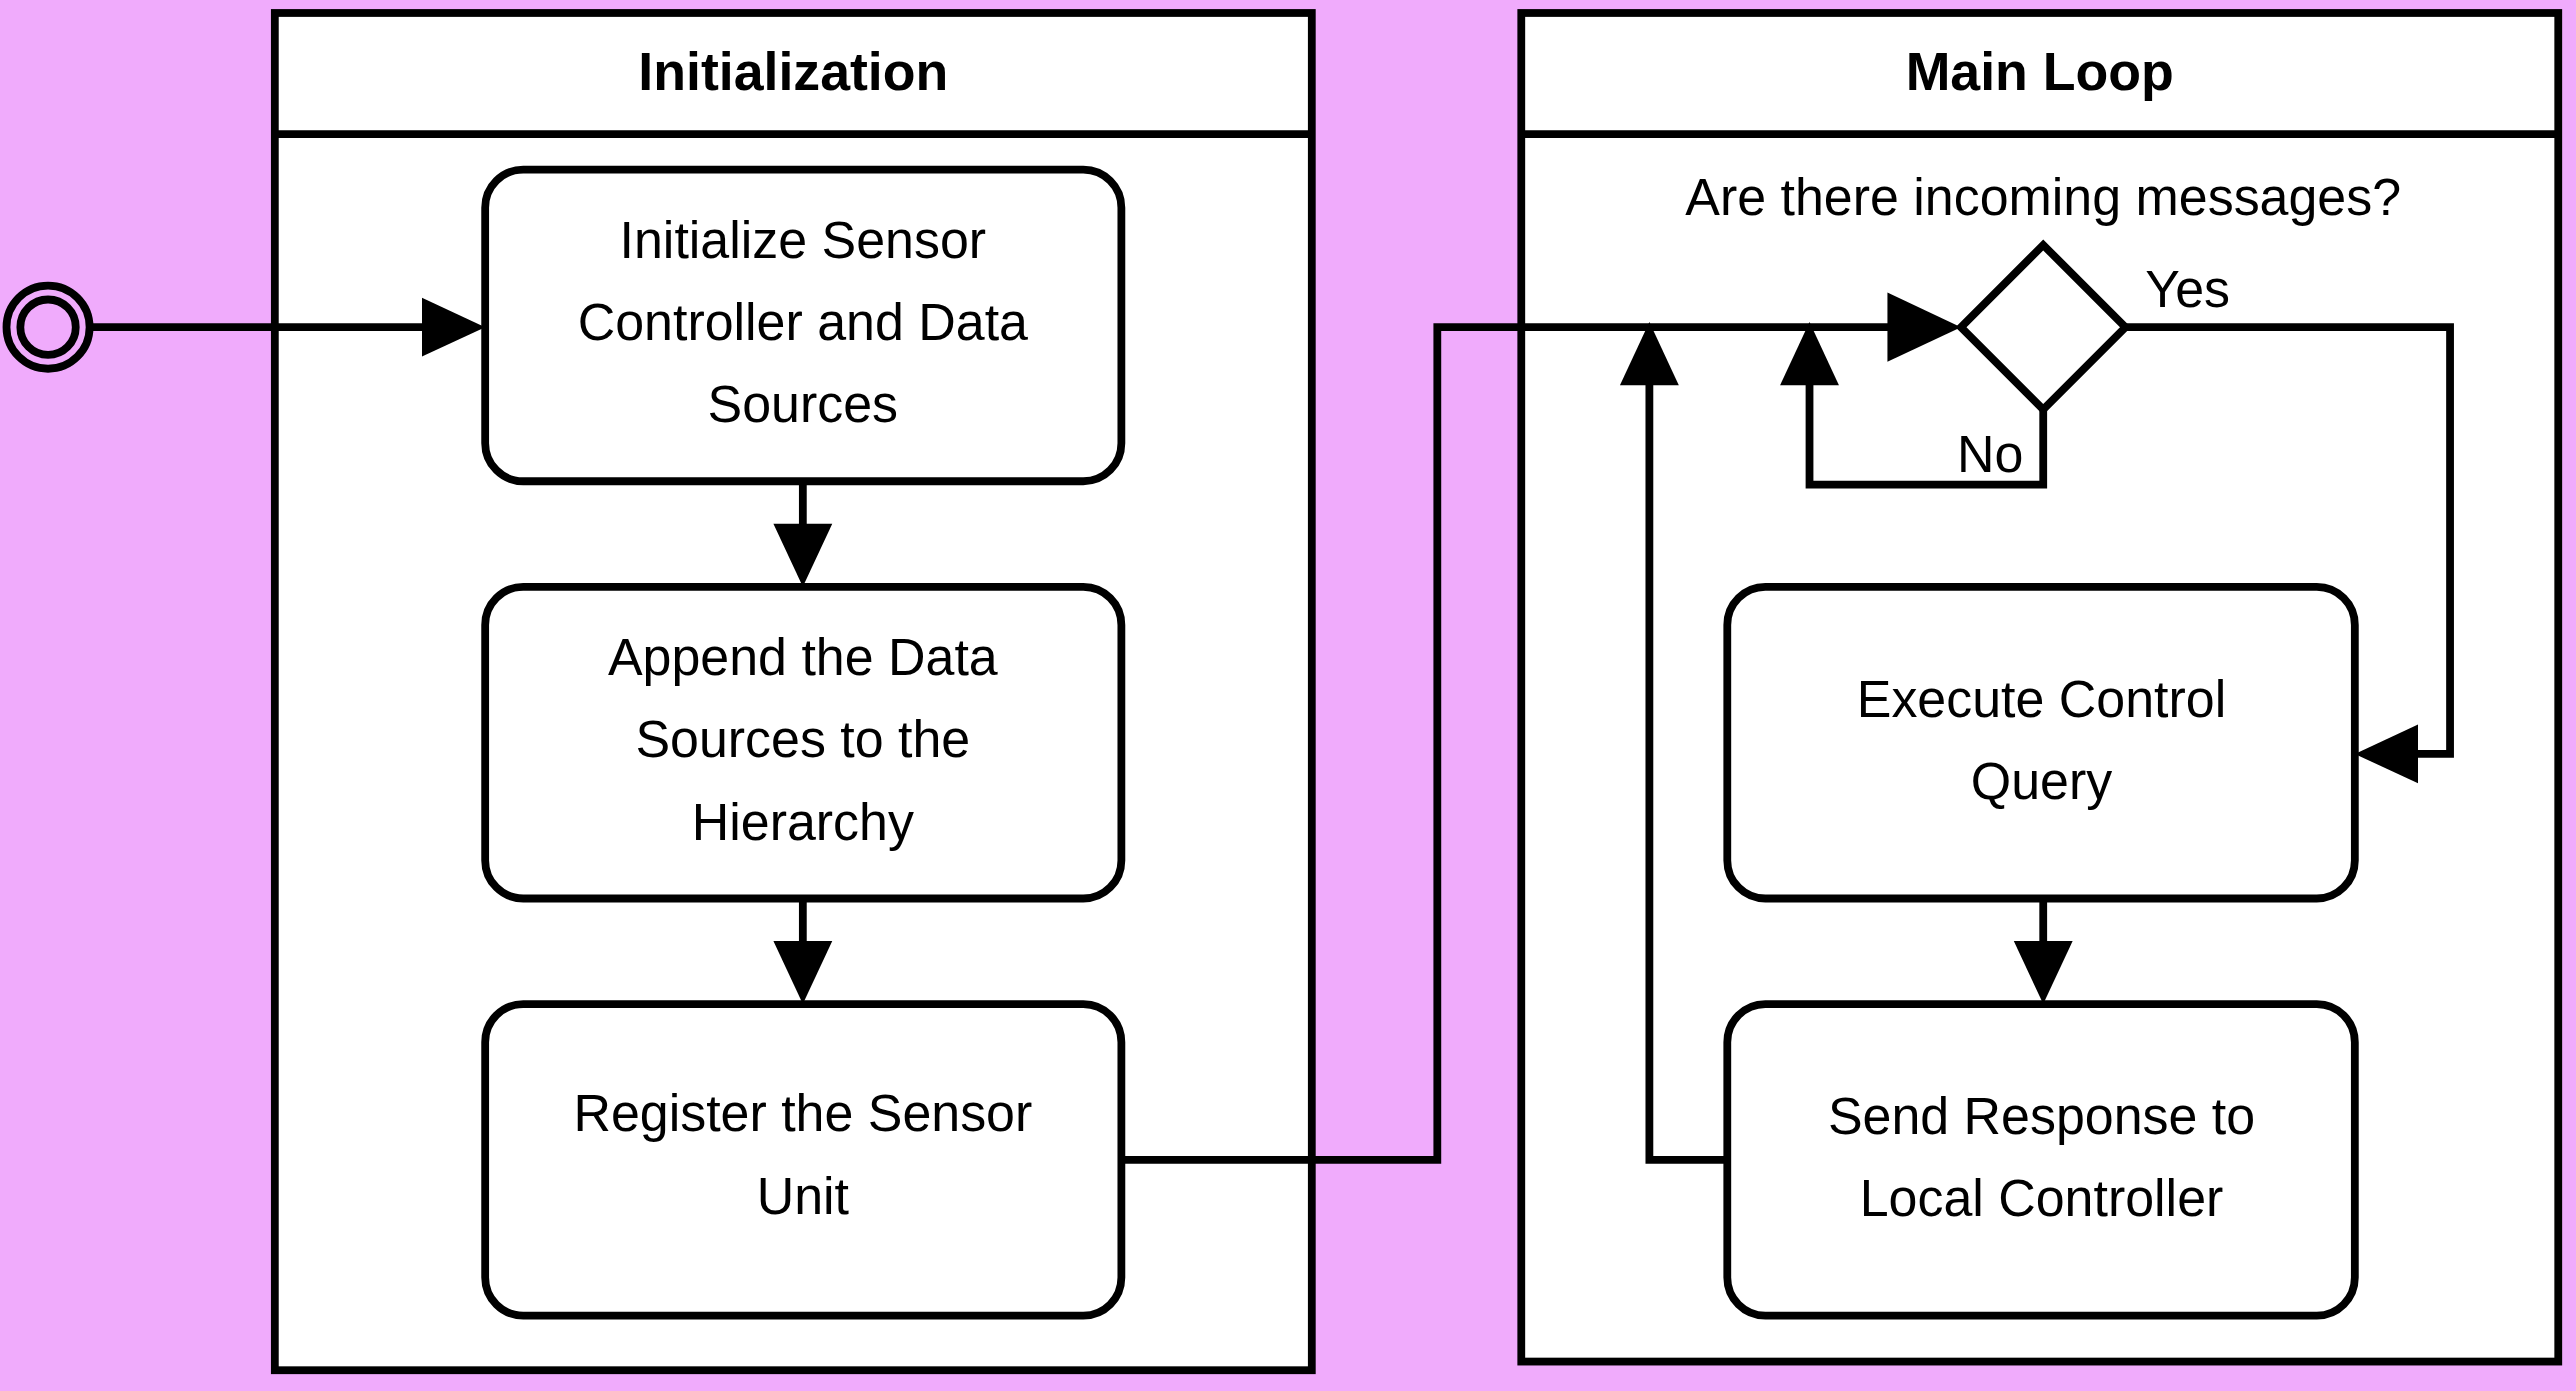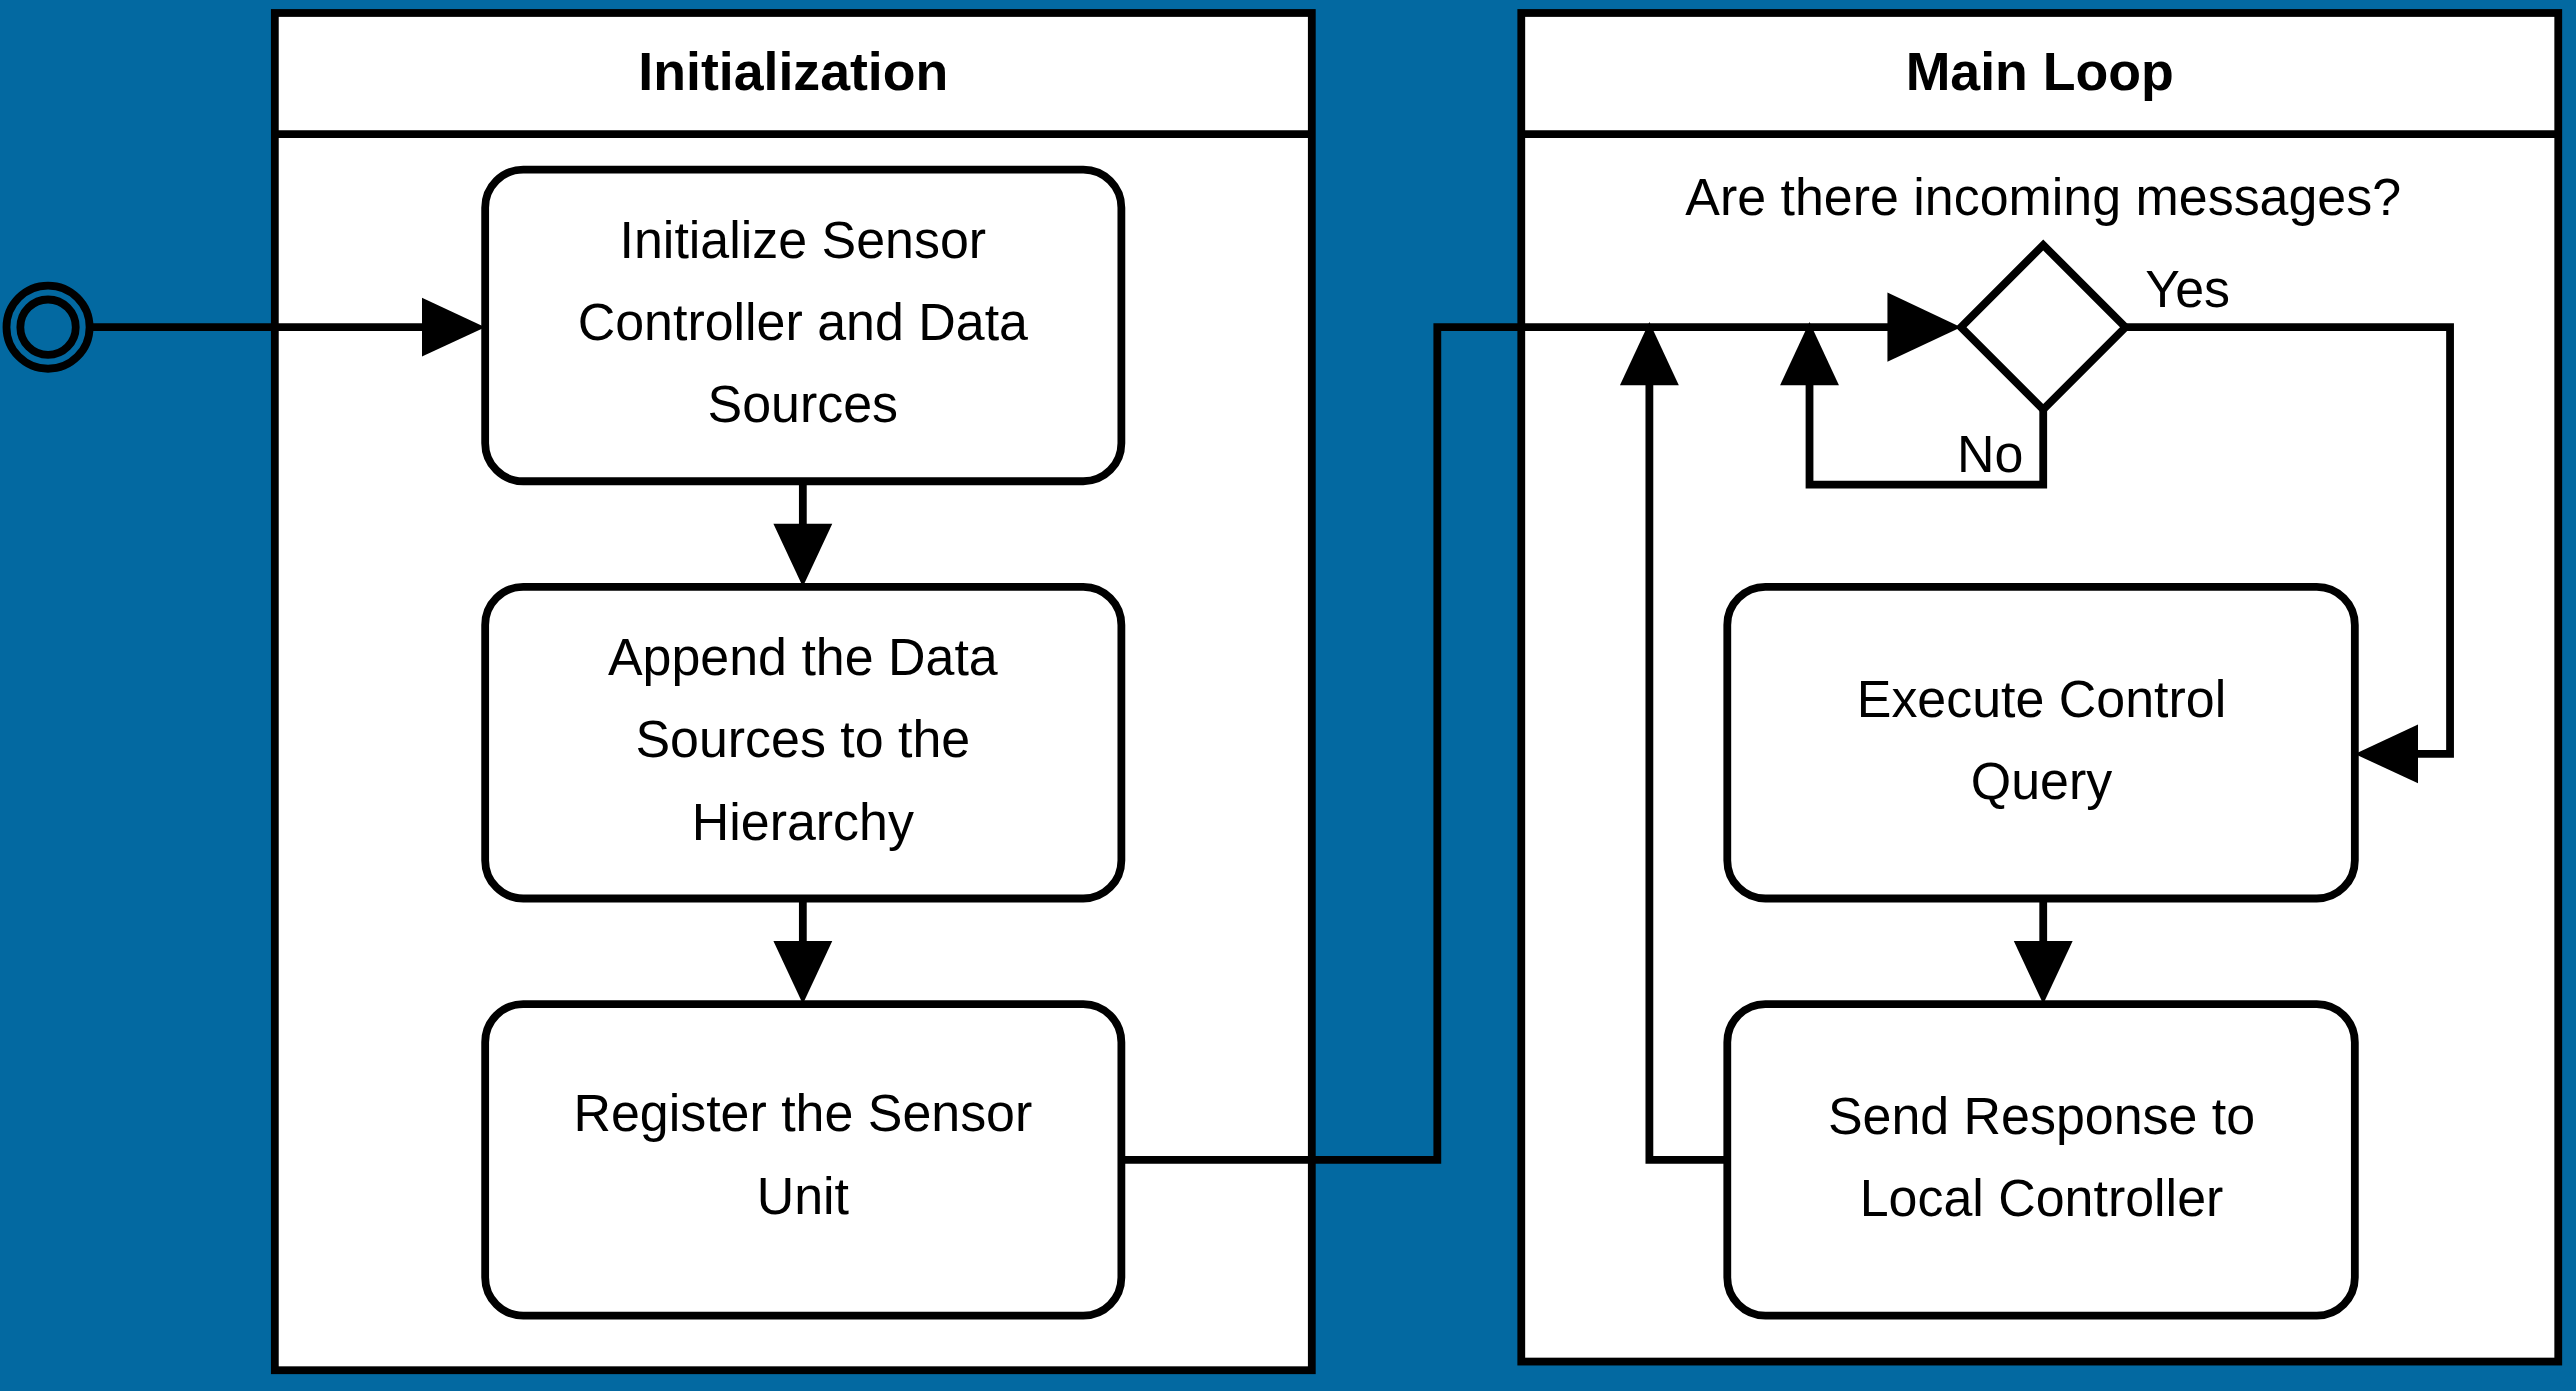--- a/index.html
+++ b/index.html
@@ -8,21 +8,21 @@
     padding: 0;
     background: #ffffff;
   }
   body {
     font-family: "Liberation Sans", sans-serif;
   }
   #diagram-root {
     position: relative;
     width: 2576px;
     height: 1391px;
-    background: #0369a1;
+    background: #f0abfc;
     overflow: hidden;
   }
   svg#activity-svg {
     display: block;
     width: 2576px;
     height: 1391px;
   }
   .partition-frame {
     fill: #ffffff;
     stroke: #000000;

